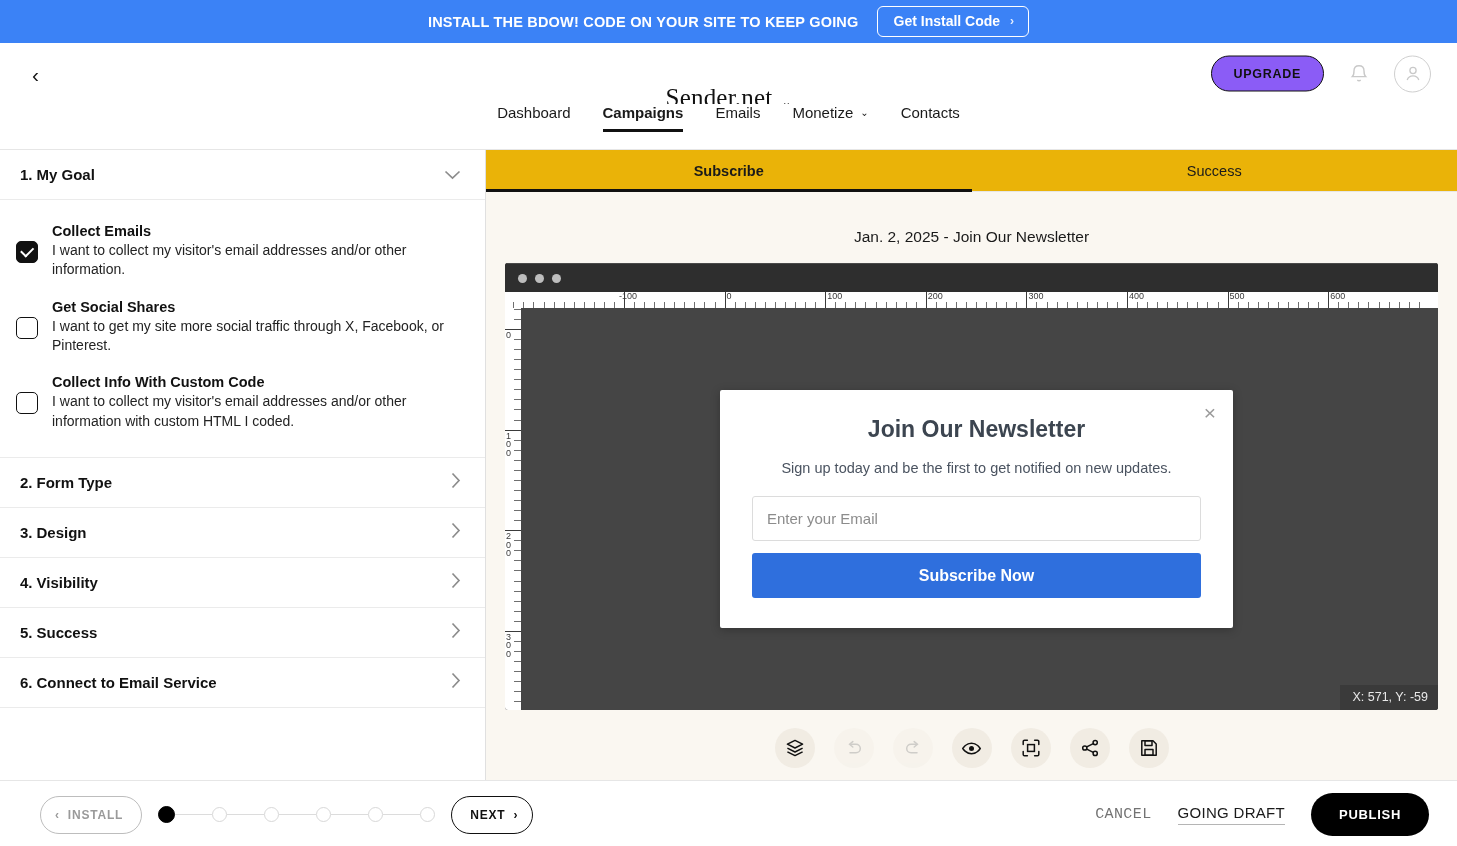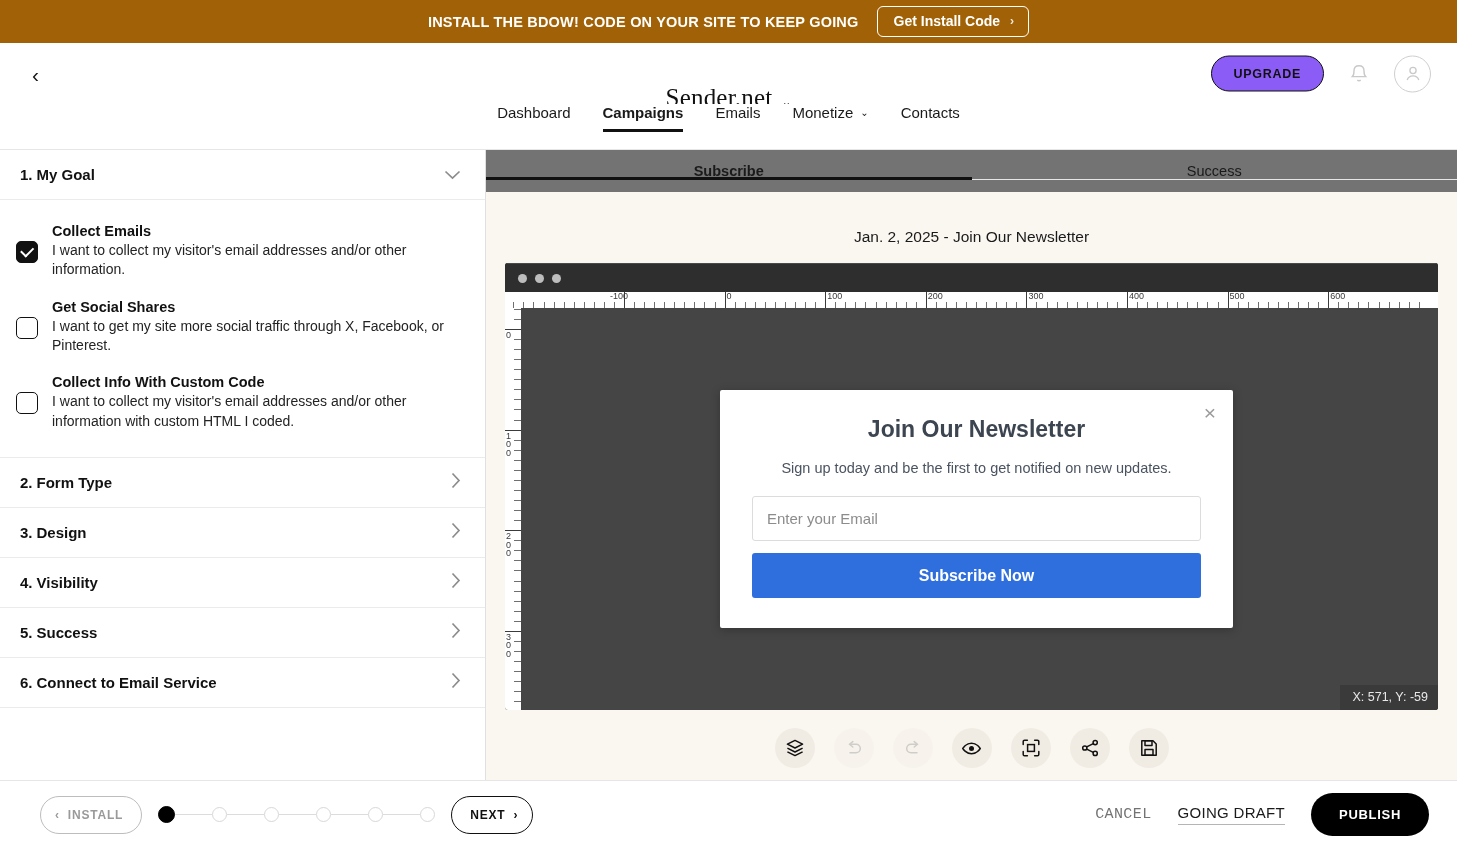--- a/index.html
+++ b/index.html
@@ -5,21 +5,21 @@
   * { box-sizing: border-box; margin: 0; padding: 0; }
   html, body {
     width: 1457px; height: 846px;
     font-family: "Liberation Sans", sans-serif;
     background: #ffffff;
     overflow: hidden;
   }
 
   
   .promo-banner {
-    height: 43px; background: #a16207; color: #ffffff;
+    height: 43px; background: #3b82f6; color: #ffffff;
     display: flex; align-items: center; justify-content: center; gap: 18px;
   }
   .promo-text {
     font-size: 14.5px; font-weight: 700; letter-spacing: .2px;
   }
   .promo-btn {
     border: 1.5px solid #ffffff; border-radius: 6px;
     padding: 6px 14px 7px 16px; font-size: 14px; font-weight: 600;
     color: #fff; background: transparent; cursor: pointer;
     display: flex; align-items: center; gap: 10px;
@@ -116,21 +116,21 @@
     height: 50px; display: flex; align-items: center; justify-content: space-between;
     padding: 0 24px 0 20px; border-bottom: 1px solid #ebebeb; cursor: pointer;
   }
   .sb-row .title { font-size: 15px; font-weight: 700; color: #111; }
   .sb-row .title .num { margin-right: 4px; }
 
   
   .preview {
     flex: 1; background: #faf7f1; display: flex; flex-direction: column;
   }
-  .preview-tabs { height: 42px; display: flex; background: #737373; align-items: center; }
+  .preview-tabs { height: 42px; display: flex; background: #eab308; }
   .ptab {
     flex: 1; display: flex; align-items: center; justify-content: center;
     font-size: 14.5px; color: #1a1a1a; cursor: pointer; position: relative;
     border-bottom: 1px solid #e6e6e6;
   }
   .ptab.active { font-weight: 600; }
   .ptab.active::after {
     content: ""; position: absolute; left: 0; right: 0; bottom: -1px;
     height: 3px; background: #111;
   }
@@ -404,21 +404,21 @@
 
     <div class="canvas-outer">
       <div class="canvas-titlebar">
         <span class="dot"></span>
         <span class="dot"></span>
         <span class="dot"></span>
       </div>
 
       <div class="ruler-h" id="ruler-h">
           <div class="rmark rmaj" style="left: 119px;"></div>
-          <div class="rlab" style="left: 103px;">-100</div>
+          <div class="rlab" style="left: 112px;">-100</div>
           <div class="rmark" style="left: 129.06px;"></div>
           <div class="rmark" style="left: 139.12px;"></div>
           <div class="rmark" style="left: 149.18px;"></div>
           <div class="rmark" style="left: 159.24px;"></div>
           <div class="rmark" style="left: 169.3px;"></div>
           <div class="rmark" style="left: 179.36px;"></div>
           <div class="rmark" style="left: 189.42px;"></div>
           <div class="rmark" style="left: 199.48px;"></div>
           <div class="rmark" style="left: 209.54px;"></div>
           <div class="rmark rmaj" style="left: 219.6px;"></div>

